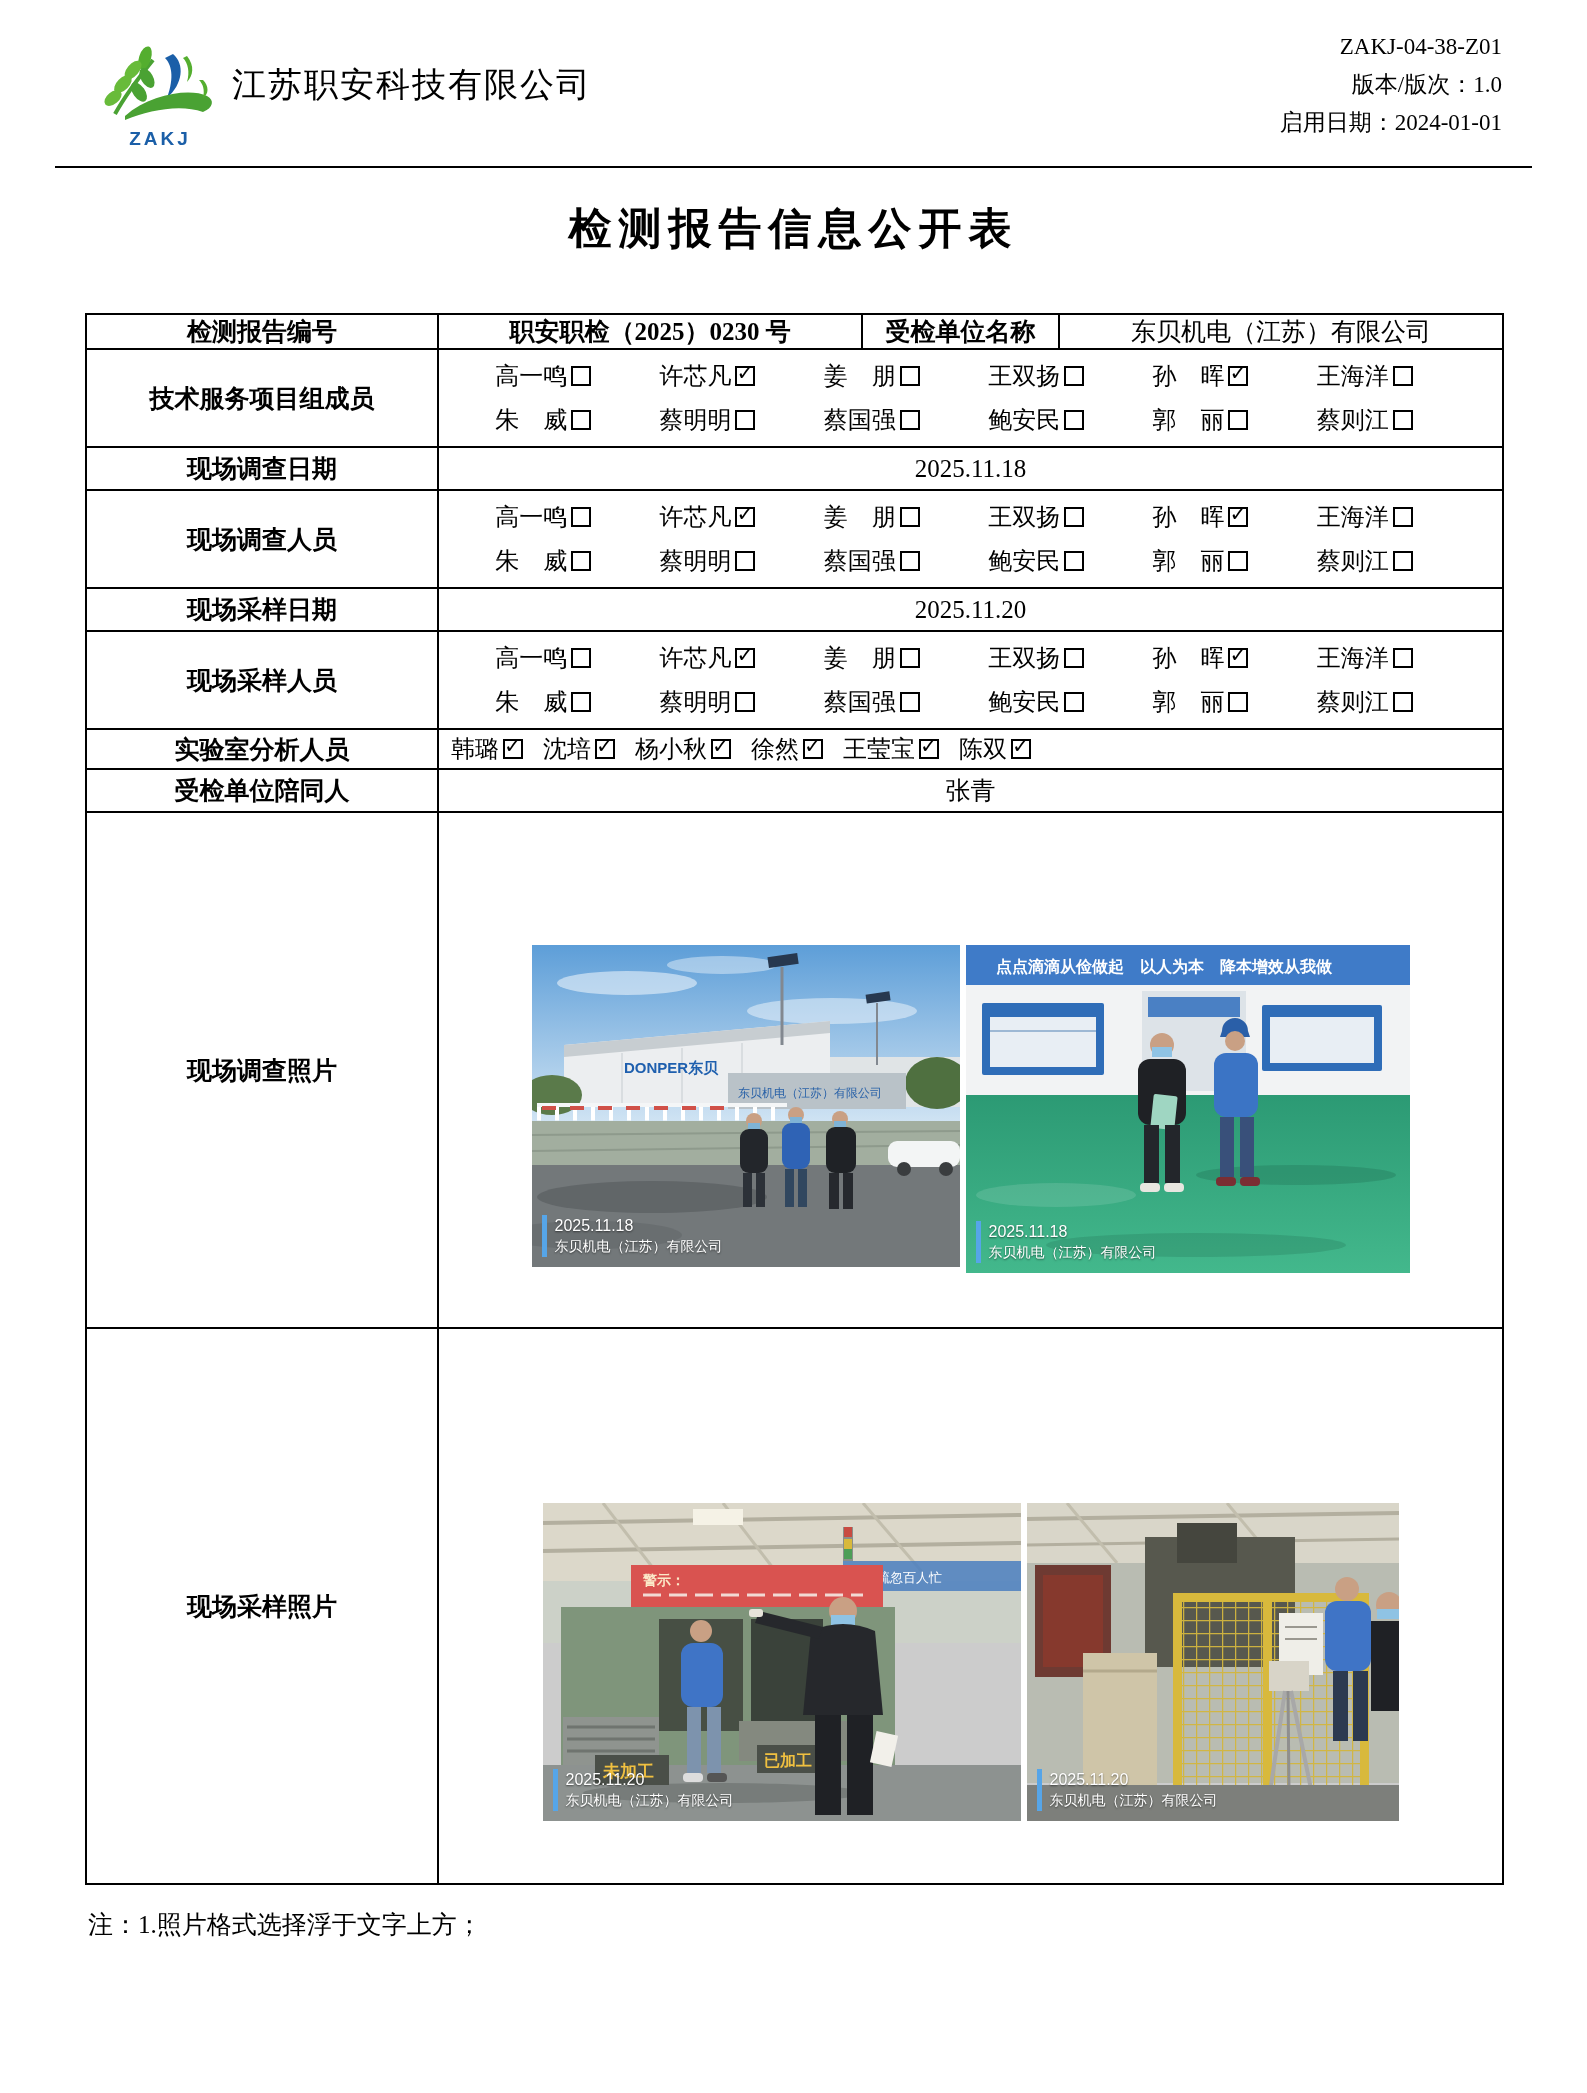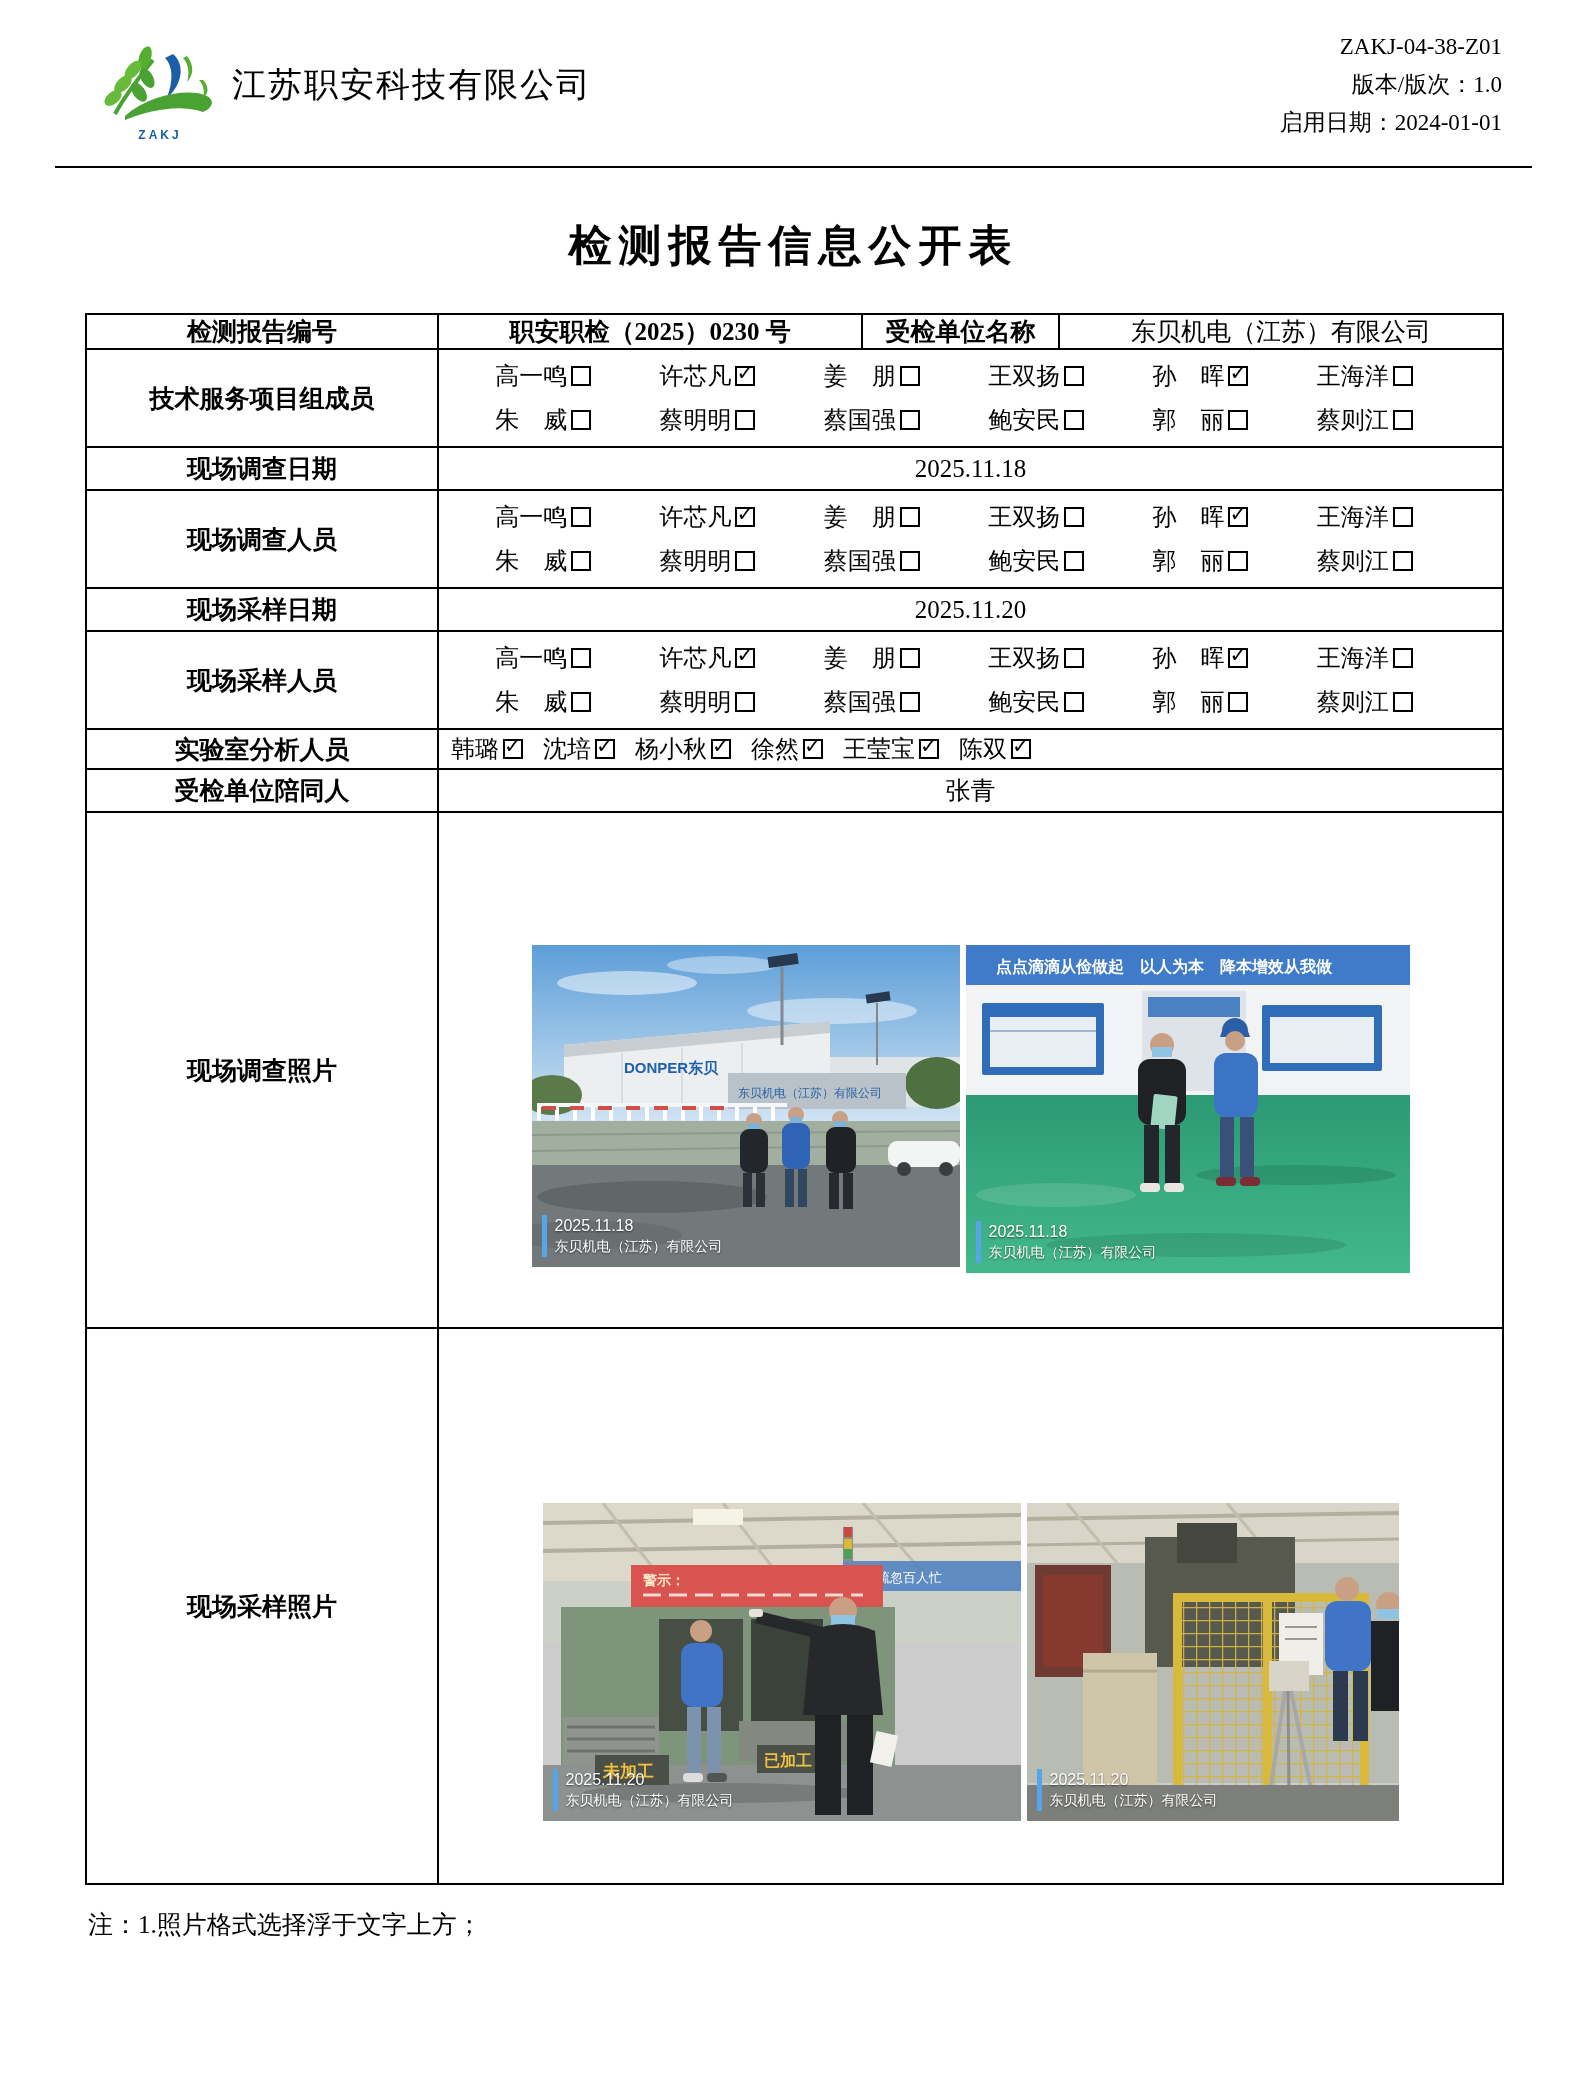--- a/index.html
+++ b/index.html
@@ -5,26 +5,26 @@
   html,body{margin:0;padding:0;background:#e8e8e8;}
   .page{
     position:relative;width:1587px;height:2093px;background:#fff;margin:0 auto;
     font-family:"Liberation Serif","DejaVu Serif",serif;color:#000;overflow:hidden;
   }
   
   .logo{position:absolute;left:95px;top:36px;width:130px;height:112px;}
   .logo svg{display:block;}
   .logo-text{position:absolute;left:0;right:0;top:92px;text-align:center;
     font-family:"Liberation Sans","DejaVu Sans",sans-serif;
-    color:#1b5fa8;font-weight:bold;font-size:12px;letter-spacing:3px;}
+    color:#1b5fa8;font-weight:bold;font-size:19px;letter-spacing:3px;}
   .company-name{position:absolute;left:232px;top:62px;font-size:34px;letter-spacing:2px;}
   .doc-meta{position:absolute;right:85px;top:28px;text-align:right;font-size:23px;line-height:38px;}
   .header-rule{position:absolute;left:55px;right:55px;top:166px;border-top:2px solid #000;}
   
-  .title{position:absolute;left:0;right:0;top:217px;text-align:center;
+  .title{position:absolute;left:0;right:0;top:200px;text-align:center;
     font-size:43px;font-weight:bold;letter-spacing:7px;}
   
   table.main{position:absolute;left:85px;top:313px;width:1417px;
     border-collapse:collapse;table-layout:fixed;}
   table.main td{border:2px solid #000;text-align:center;vertical-align:middle;
     font-size:25px;padding:0;overflow:hidden;}
   td.lbl{font-weight:bold;}
   td.bold-val{font-weight:bold;}
   .staff-cell{text-align:left;}
   .staff-wrap{display:flex;flex-direction:column;gap:12px;padding:10px 55px 10px 22px;}

